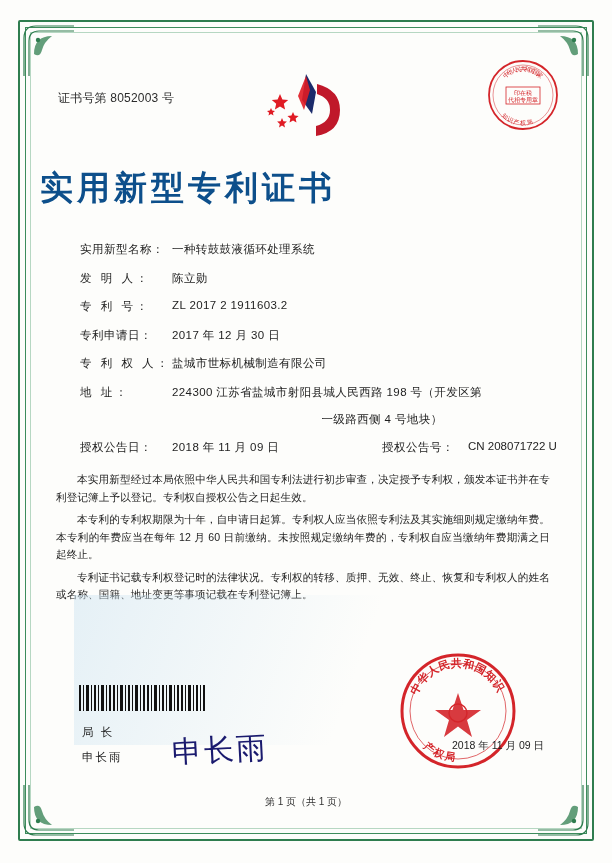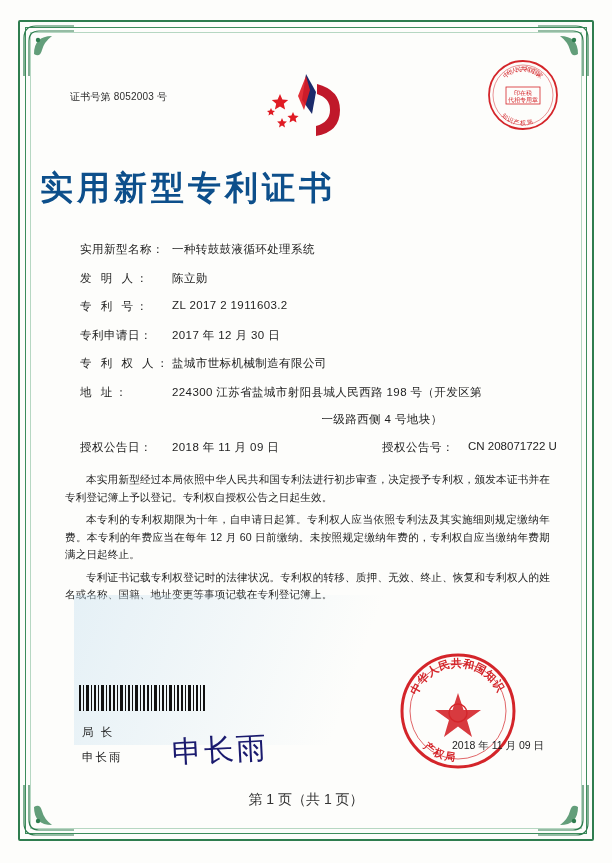--- a/index.html
+++ b/index.html
@@ -50,23 +50,23 @@
   .c-br { right: 22px; bottom: 26px; transform: scale(-1,-1); }
 
   .content {
     position: absolute;
     left: 40px; top: 46px; right: 40px; bottom: 48px;
   }
 
   
   .cert-no {
     position: absolute;
-    left: 30px;
+    left: 18px;
     top: 44px;
-    font-size: 10px;
+    font-size: 12px;
     color: #2c2c2c;
     letter-spacing: .2px;
   }
 
   
   .seal-top {
     position: absolute;
     right: 10px;
     top: 10px;
     width: 78px; height: 78px;
@@ -130,21 +130,21 @@
     width: 86px;
     flex: 0 0 86px;
     letter-spacing: .5px;
     white-space: nowrap;
   }
   .row.split .val2 { flex: 1 1 auto; }
 
   
   .paras {
     position: absolute;
-    left: 25px;
+    left: 16px;
     right: 22px;
     top: 425px;
     font-size: 10.6px;
     line-height: 17.5px;
     color: #1d1d1d;
     text-align: justify;
   }
   .paras p {
     margin: 0 0 5px 0;
     text-indent: 21px;
@@ -195,21 +195,21 @@
     bottom: 62px;
     font-size: 10.5px;
     color: #222;
   }
 
   .page-foot {
     position: absolute;
     left: 0; right: 0;
     bottom: 6px;
     text-align: center;
-    font-size: 14px;
+    font-size: 10px;
     color: #333;
   }
 
   
   .wash {
     position: absolute;
     left: 34px; right: 34px;
     bottom: 70px;
     height: 150px;
     background: linear-gradient(110deg, rgba(200,225,240,.45), rgba(255,255,255,0) 60%);

